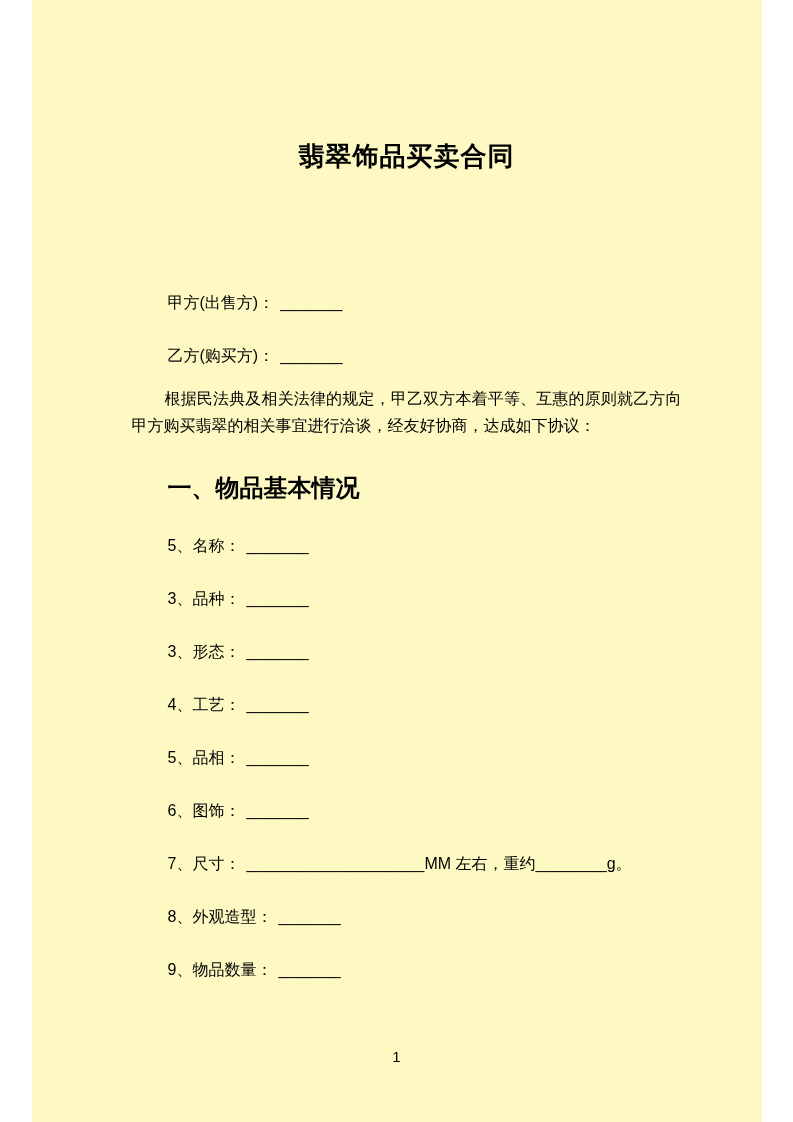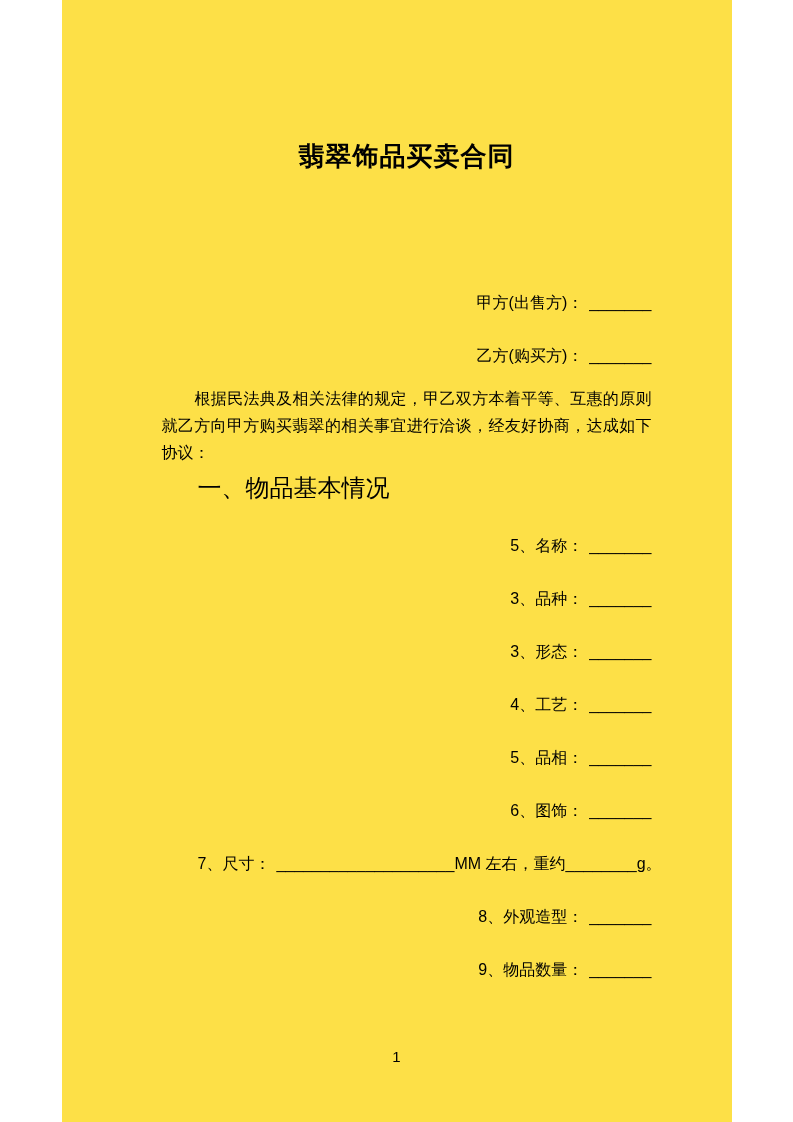--- a/index.html
+++ b/index.html
@@ -1,54 +1,53 @@
 <!DOCTYPE html>
 <html><head>
 <meta charset="utf-8">
 <style>
   * { margin: 0; padding: 0; box-sizing: border-box; }
   html, body { background: #ffffff; }
   .page {
     position: relative;
-    width: 670px;
+    width: 730px;
     height: 1122px;
     margin: 0 auto;
-    background: #fde047;
+    background: #fef9c3;
     color: #000000;
     font-family: "Liberation Sans", sans-serif;
     font-size: 16px;
     padding: 139px 80px 0 100px;
     overflow: hidden;
   }
   .doc-title {
     font-size: 26px;
     font-weight: bold;
     text-align: center;
     line-height: 34px;
     letter-spacing: 1px;
   }
   .line {
     line-height: 18px;
     text-indent: 36px;
     white-space: nowrap;
-    text-align: right;
   }
   .party-a { margin-top: 121px; }
   .party-b { margin-top: 35px; }
   .intro {
     margin-top: 20px;
     line-height: 27px;
     text-indent: 33px;
     text-align: justify;
   }
   .section-heading {
-    margin-top: 13px;
+    margin-top: 40px;
     line-height: 18px;
     text-indent: 36px;
-    font-weight: normal;
+    font-weight: bold;
   }
   .item { margin-top: 35px; }
   .item.first { margin-top: 40px; }
   .blank { letter-spacing: 0; }
   .blank.gap { margin-left: 6px; }
   .page-number {
     position: absolute;
     top: 1048px;
     left: 0;
     right: 0;

